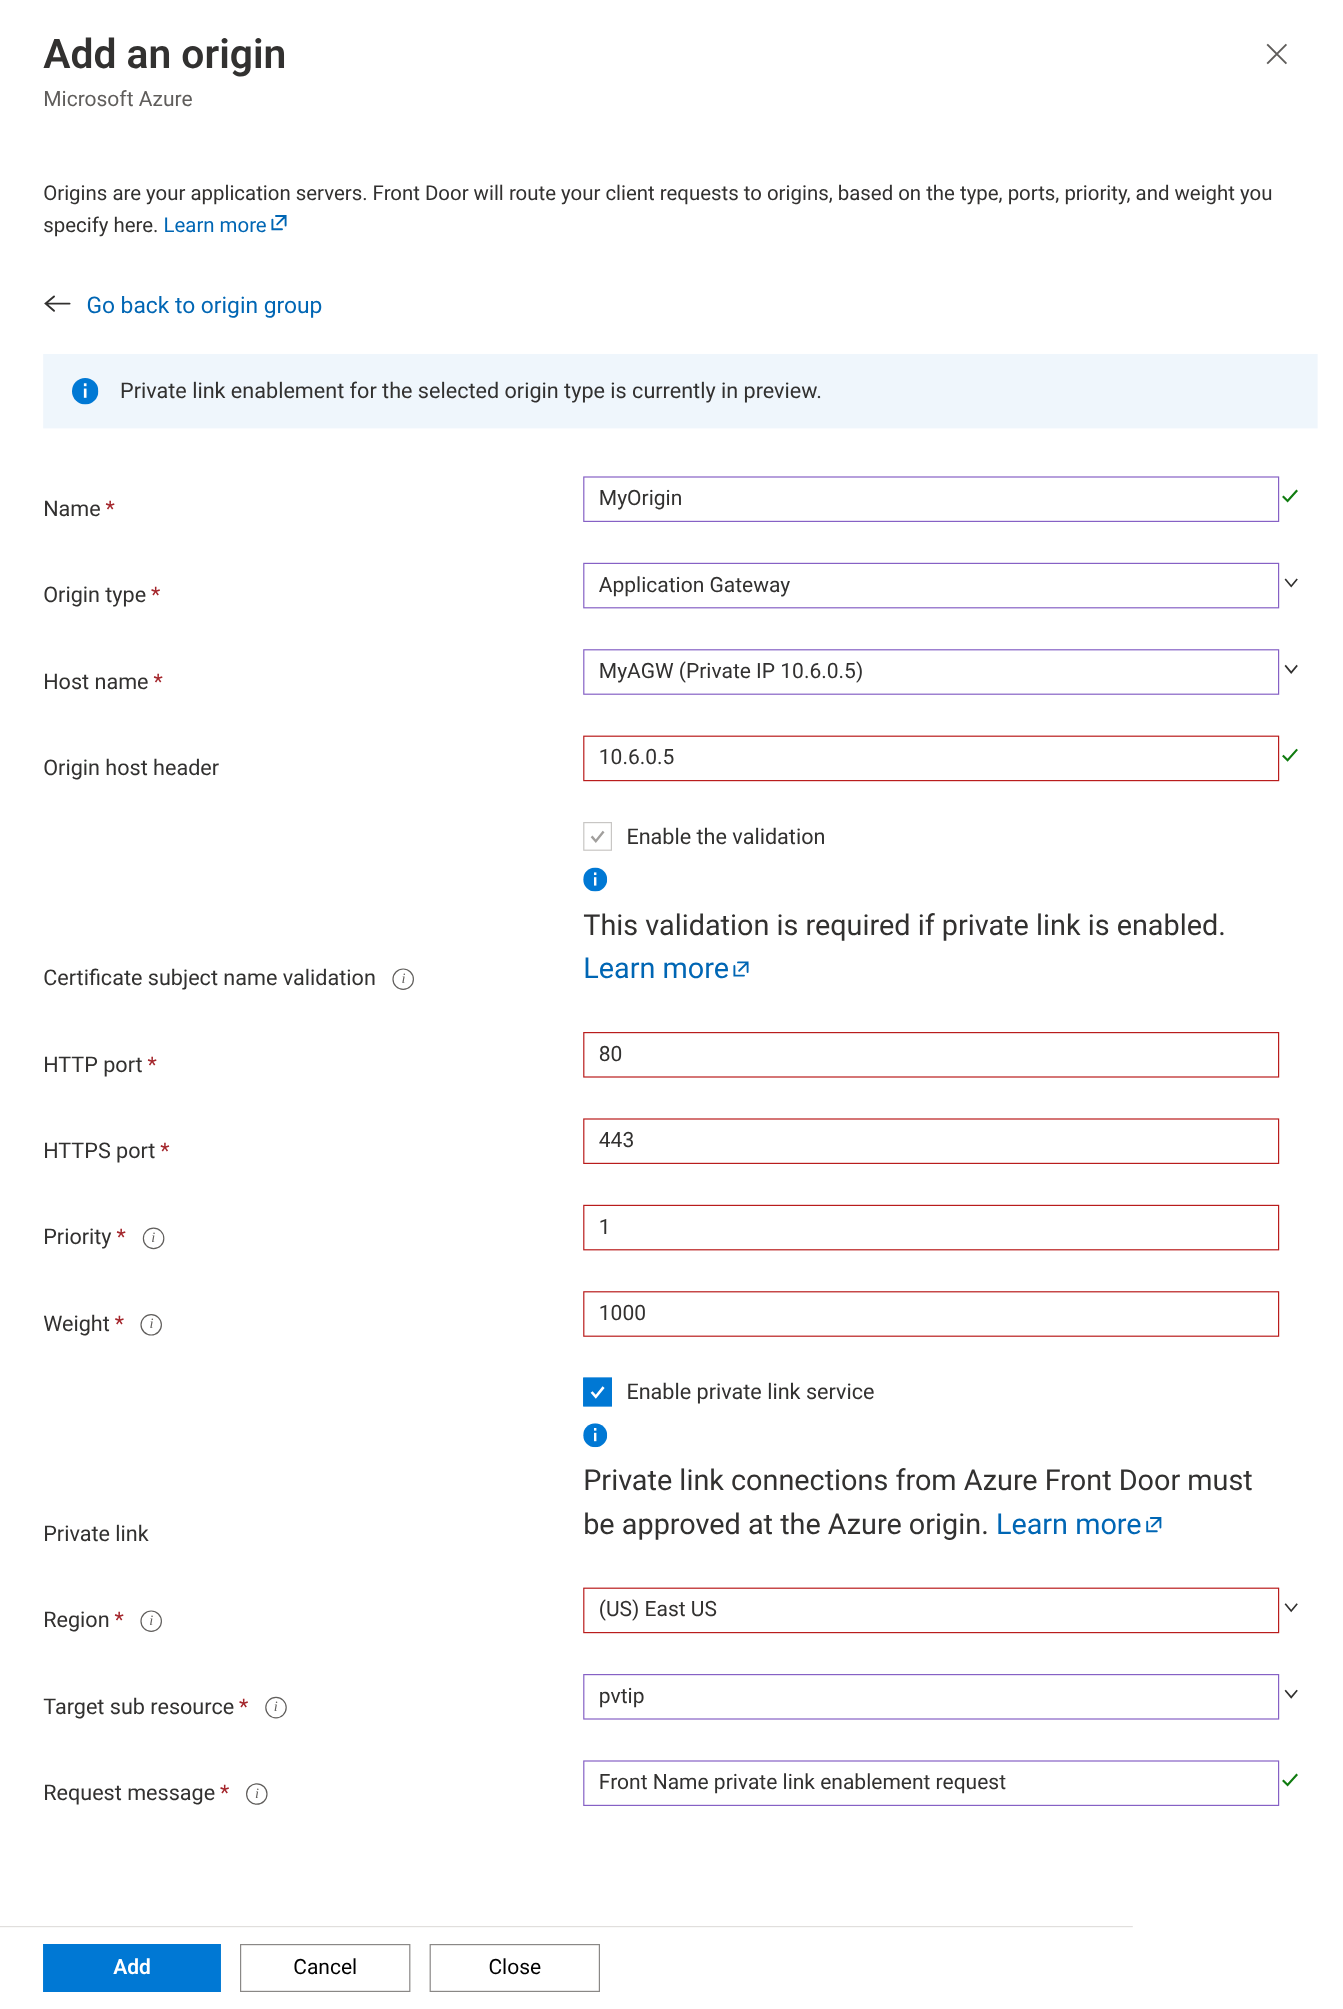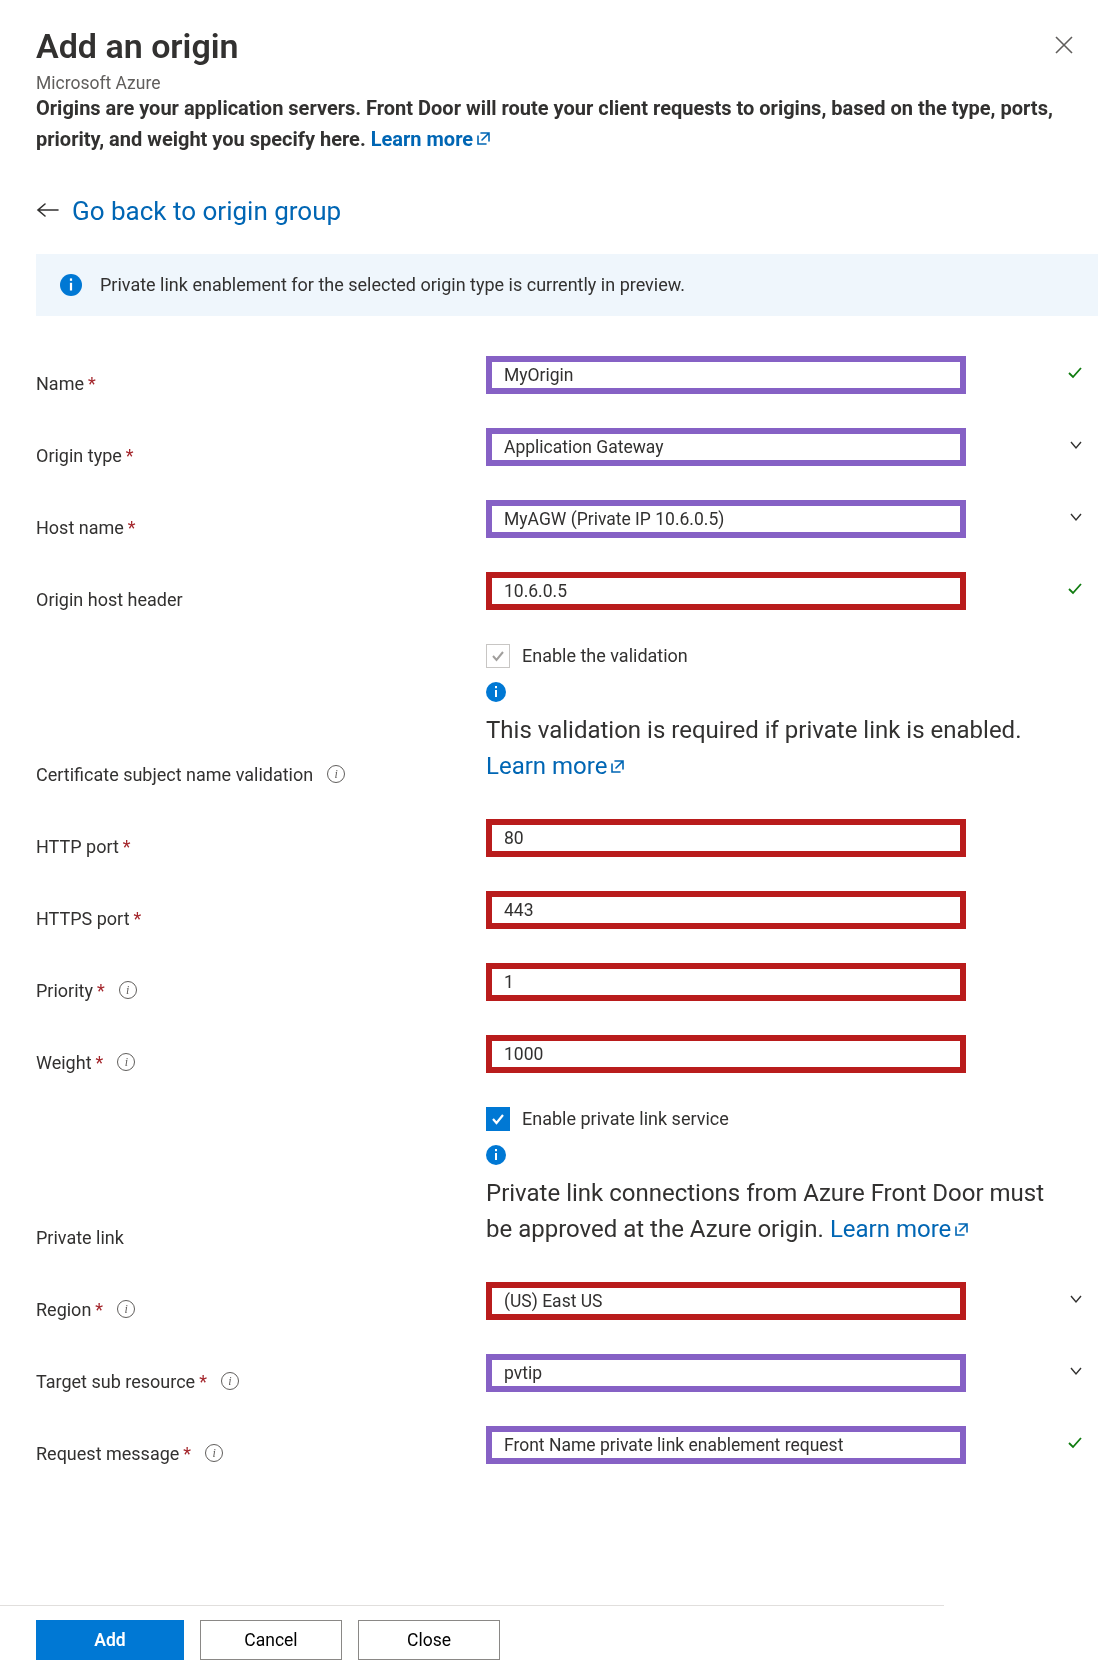--- a/index.html
+++ b/index.html
@@ -36,41 +36,41 @@
   .close-icon {
     font-size: 26px;
     color: #605e5c;
     cursor: pointer;
     line-height: 1;
     margin-top: 8px;
     margin-right: 8px;
     font-weight: 300;
   }
   .description {
-    font-size: 20px;
+    margin-top: 56px;
+    font-size: 17px;
     line-height: 1.55;
     color: #323130;
-    font-weight: bold;
   }
   .link {
     color: #0066b4;
     text-decoration: none;
     cursor: pointer;
   }
   .ext-icon {
     display: inline-block;
     vertical-align: -1px;
     margin-left: 2px;
   }
   .back-row {
     margin-top: 40px;
     display: flex;
     align-items: center;
     gap: 12px;
-    font-size: 26px;
+    font-size: 19px;
   }
   .back-arrow {
     font-size: 22px;
     color: #323130;
   }
   .info-banner {
     margin-top: 28px;
     background: #eff6fc;
     padding: 20px 24px;
     display: flex;
@@ -122,23 +122,23 @@
     font-style: italic;
     font-family: Georgia, serif;
     cursor: default;
     margin-left: 6px;
   }
   .form-control {
     flex: 1;
     position: relative;
   }
   .input-box {
-    width: 480px;
+    width: 580px;
     height: 38px;
-    border: 6px solid #b91c1c;
+    border: 1px solid #b91c1c;
     padding: 0 36px 0 12px;
     font-size: 17.5px;
     font-family: inherit;
     color: #323130;
     background: #fff;
     outline: none;
     display: flex;
     align-items: center;
   }
   .input-box.purple { border-color: #8661c5; }

